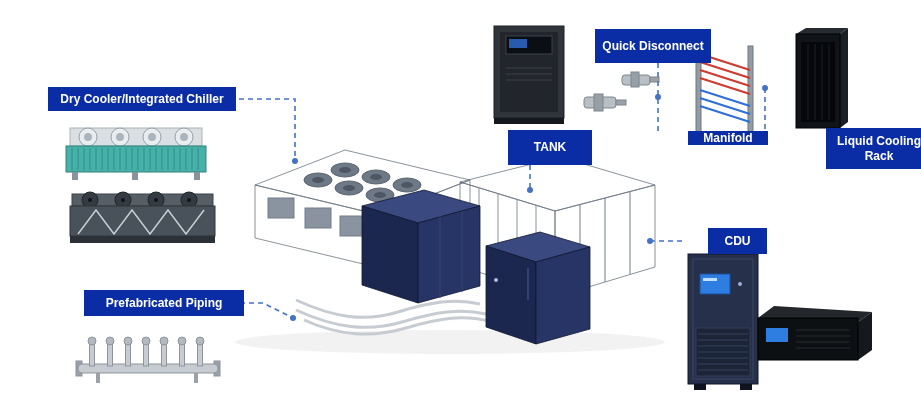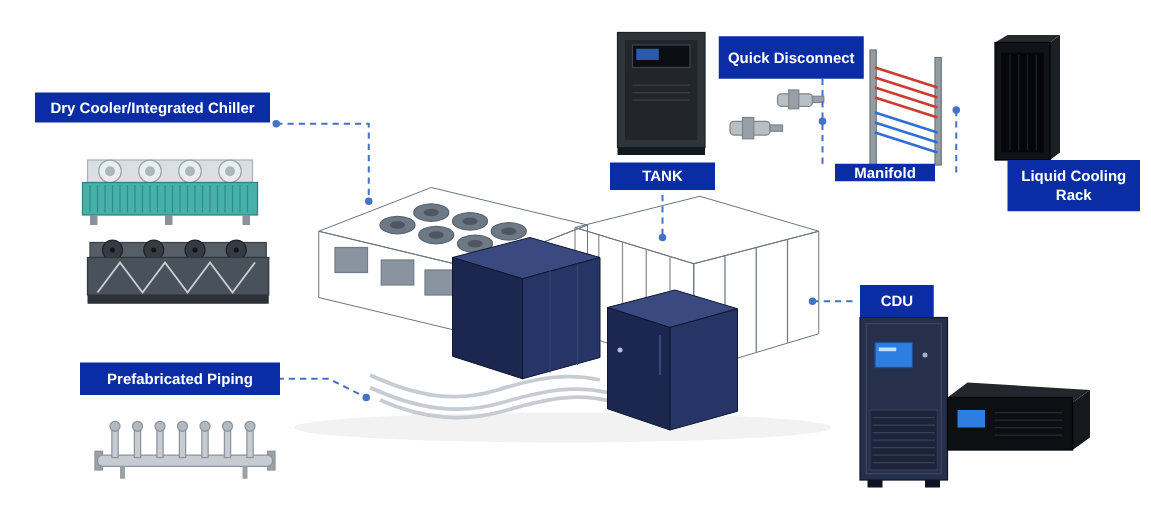--- a/index.html
+++ b/index.html
@@ -6,21 +6,21 @@
   .stage{
     position:relative;width:921px;height:416px;background:#ffffff;overflow:hidden;
     font-family:"Liberation Sans",sans-serif;
   }
   .label{
     position:absolute;
     background:var(--label-bg,#0a2da6);
     color:var(--label-text,#ffffff);
     font-weight:bold;font-size:12px;line-height:1.25;
     display:flex;align-items:center;justify-content:center;text-align:center;
-    padding:2px 6px;box-sizing:border-box;
+    padding:2px 6px;box-sizing:border-box;margin-left:20px;
   }
   svg.scene{position:absolute;left:0;top:0;}
   .connector{fill:none;stroke:var(--connector,#4472c4);stroke-width:1.6;stroke-dasharray:5 4;}
   .cdot{fill:var(--connector,#4472c4);}
   .edge{stroke:#6b7682;stroke-width:.8;fill:none;}
 </style>
 </head>
 <body>
 
 <div class="stage">
@@ -221,25 +221,25 @@
       <circle class="cdot" cx="295" cy="161" r="3"></circle>
       <circle class="cdot" cx="658" cy="97" r="3"></circle>
       <circle class="cdot" cx="530" cy="190" r="3"></circle>
       <circle class="cdot" cx="765" cy="88" r="3"></circle>
       <circle class="cdot" cx="650" cy="241" r="3"></circle>
       <circle class="cdot" cx="213" cy="303" r="3"></circle>
       <circle class="cdot" cx="293" cy="318" r="3"></circle>
     </g>
   </svg>
 
-  <div class="label" style="left:28px;top:74px;width:188px;height:24px">Dry Cooler/Integrated Chiller</div>
+  <div class="label" style="left:28px;top:87px;width:188px;height:24px">Dry Cooler/Integrated Chiller</div>
 
   <div class="label" style="left:575px;top:29px;width:116px;height:34px">Quick Disconnect</div>
 
-  <div class="label" style="left:488px;top:130px;width:84px;height:22px">TANK</div>
+  <div class="label" style="left:488px;top:130px;width:84px;height:35px">TANK</div>
 
   <div class="label" style="left:668px;top:131px;width:80px;height:14px">Manifold</div>
 
   <div class="label" style="left:806px;top:128px;width:106px;height:41px">Liquid Cooling Rack</div>
 
   <div class="label" style="left:688px;top:228px;width:59px;height:26px">CDU</div>
 
   <div class="label" style="left:64px;top:290px;width:160px;height:26px">Prefabricated Piping</div>
 
 </div>

